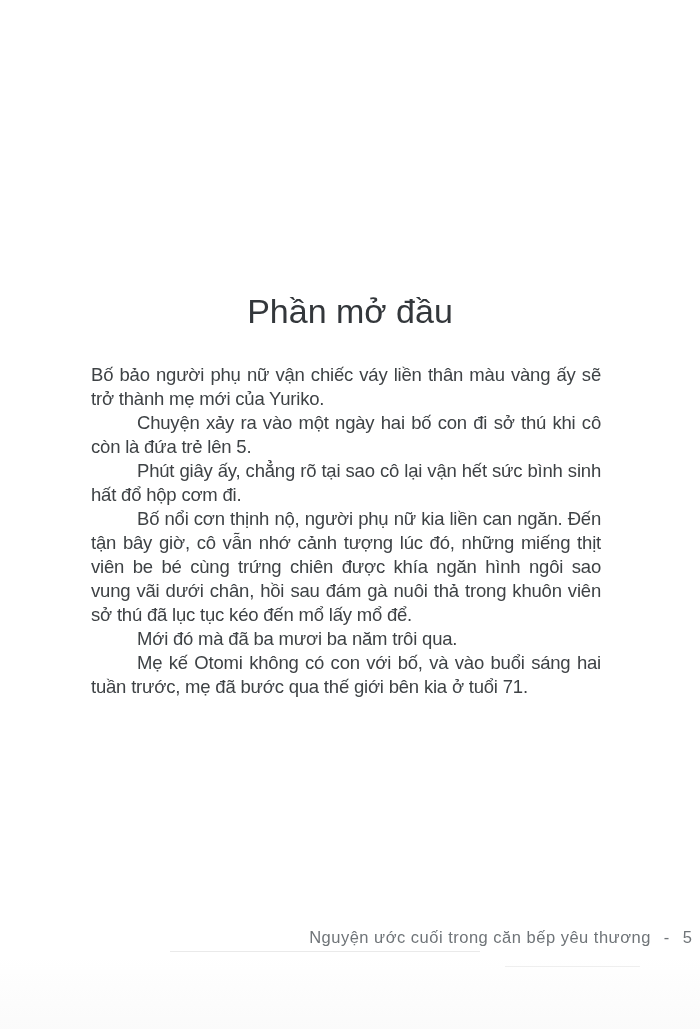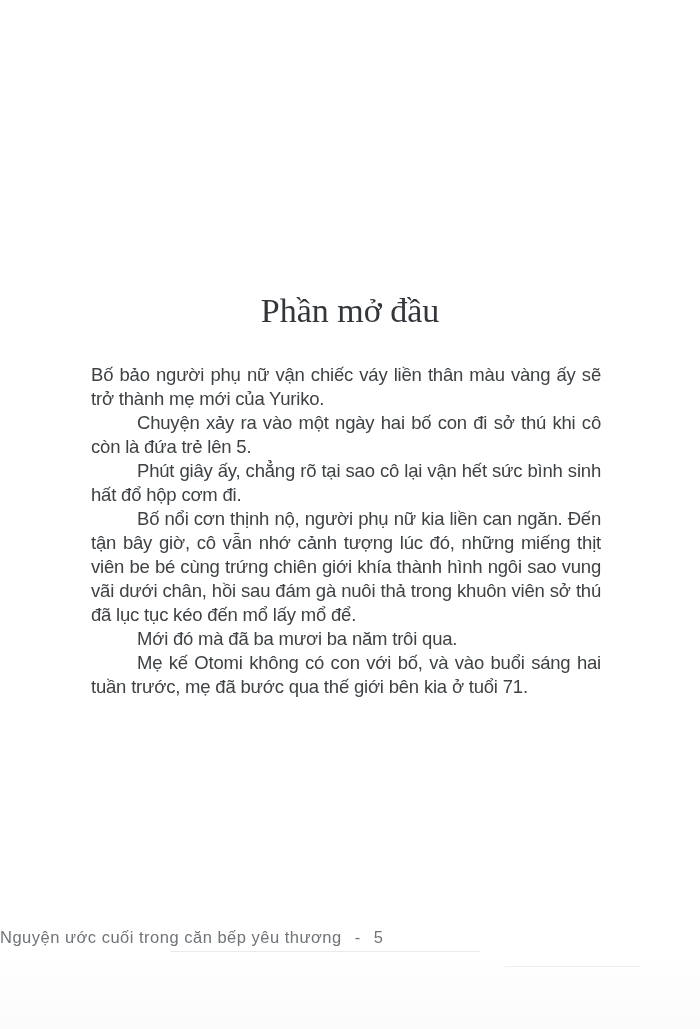--- a/index.html
+++ b/index.html
@@ -21,21 +21,21 @@
   .page {
     position: absolute;
     inset: 0;
   }
   .chapter-title {
     position: absolute;
     top: 286px;
     left: 0;
     right: 0;
     text-align: center;
-    font-family: Liberation Serif, serif;
+    font-family: Liberation Sans, sans-serif;
     font-weight: 400;
     font-size: 34px;
     line-height: 50px;
     color: var(--title-text);
   }
   .body-text {
     position: absolute;
     top: 363px;
     left: 91px;
     width: 510px;
@@ -45,22 +45,22 @@
     letter-spacing: -0.2px;
     color: var(--body-text);
     text-align: justify;
   }
   .body-text p { margin: 0; }
   .body-text p.indented { text-indent: 46px; }
   .page-footer {
     position: absolute;
     top: 924px;
     left: 0;
-    right: 0;
-    text-align: left;
+    right: 8px;
+    text-align: right;
     font-size: 16.5px;
     line-height: 26px;
     letter-spacing: 0.5px;
     color: var(--footer-text);
   }
   .page-footer .separator { margin: 0 13px; }
   .page-footer .page-number { letter-spacing: 0; }
   
   .artifact {
     position: absolute;
@@ -87,21 +87,21 @@
 <body>
 
 <div class="page">
 
   <h1 class="chapter-title">Phần mở đầu</h1>
 
   <div class="body-text">
     <p>Bố bảo người phụ nữ vận chiếc váy liền thân màu vàng ấy sẽ trở thành mẹ mới của Yuriko.</p>
     <p class="indented">Chuyện xảy ra vào một ngày hai bố con đi sở thú khi cô còn là đứa trẻ lên 5.</p>
     <p class="indented">Phút giây ấy, chẳng rõ tại sao cô lại vận hết sức bình sinh hất đổ hộp cơm đi.</p>
-    <p class="indented">Bố nổi cơn thịnh nộ, người phụ nữ kia liền can ngăn. Đến tận bây giờ, cô vẫn nhớ cảnh tượng lúc đó, những miếng thịt viên be bé cùng trứng chiên giới khía thành hình ngôi sao vung vãi dưới chân, hồi sau đám gà nuôi thả trong khuôn viên sở thú đã lục tục kéo đến mổ lấy mổ để.</p>
+    <p class="indented">Bố nổi cơn thịnh nộ, người phụ nữ kia liền can ngăn. Đến tận bây giờ, cô vẫn nhớ cảnh tượng lúc đó, những miếng thịt viên be bé cùng trứng chiên được khía ngăn hình ngôi sao vung vãi dưới chân, hồi sau đám gà nuôi thả trong khuôn viên sở thú đã lục tục kéo đến mổ lấy mổ để.</p>
     <p class="indented">Mới đó mà đã ba mươi ba năm trôi qua.</p>
     <p class="indented">Mẹ kế Otomi không có con với bố, và vào buổi sáng hai tuần trước, mẹ đã bước qua thế giới bên kia ở tuổi 71.</p>
   </div>
 
   <div class="page-footer">
     <span class="book-title">Nguyện ước cuối trong căn bếp yêu thương</span><span class="separator">-</span><span class="page-number">5</span>
   </div>
 
   <div class="artifact a1"></div>
   <div class="artifact a2"></div>

